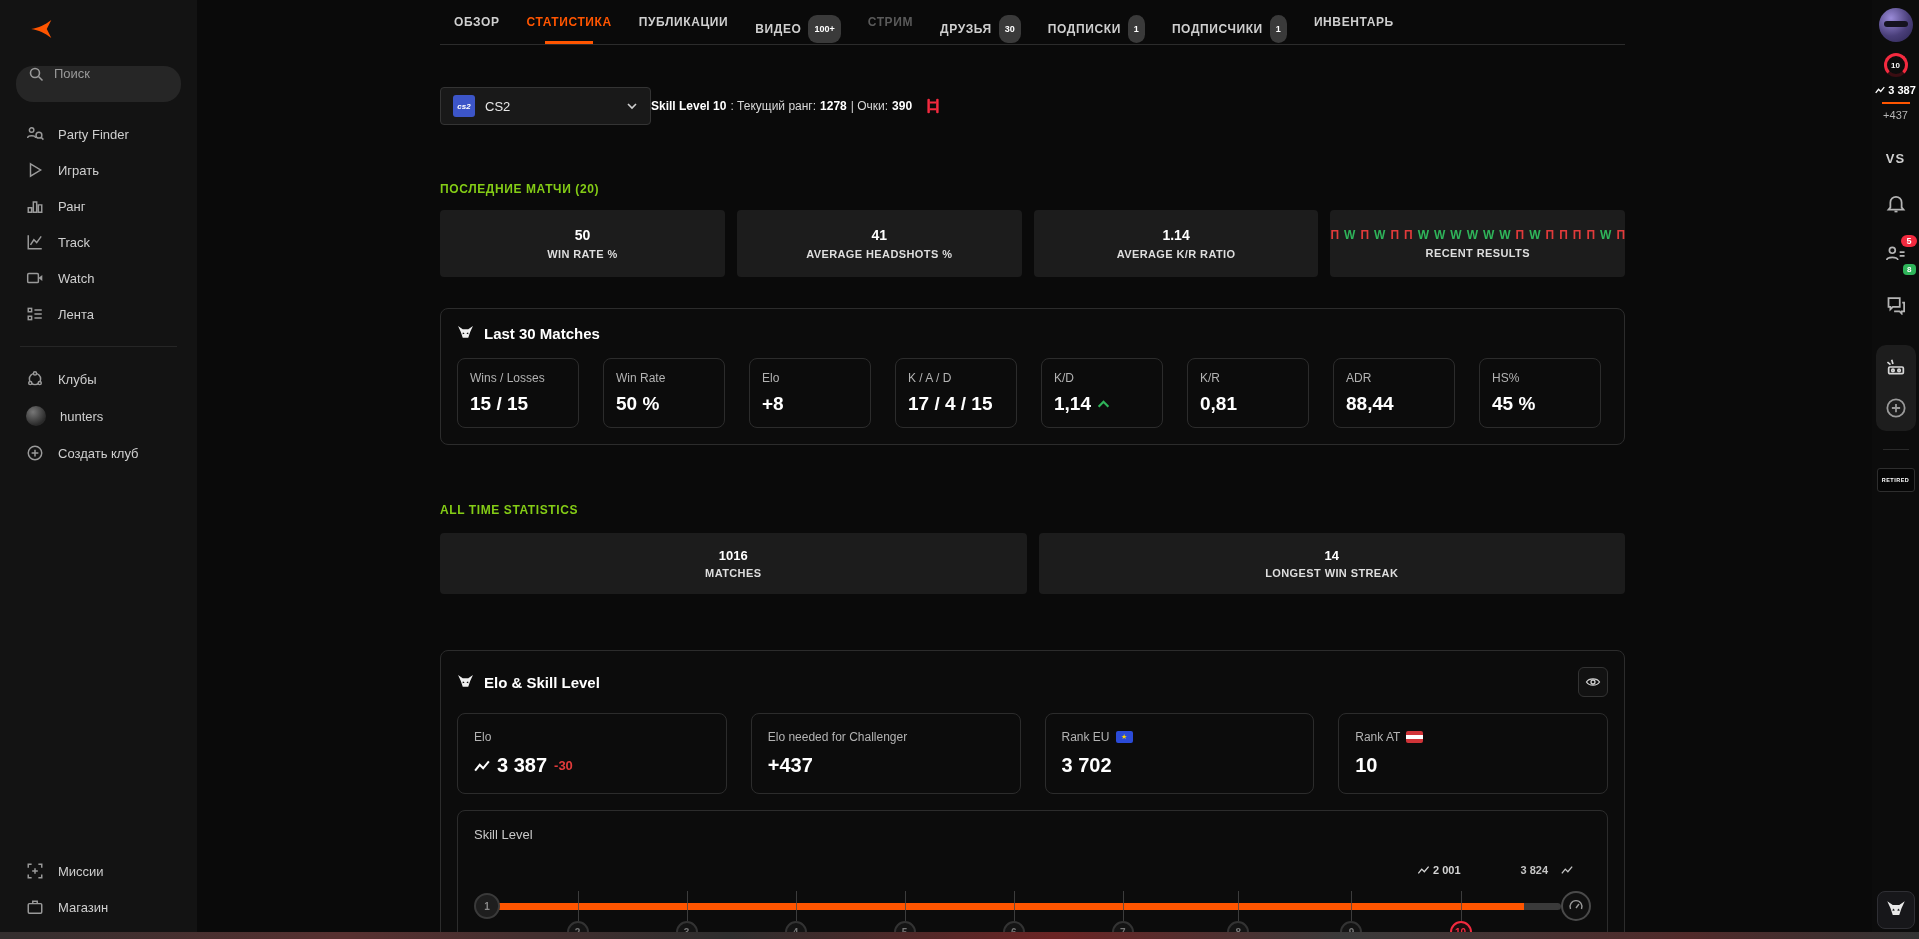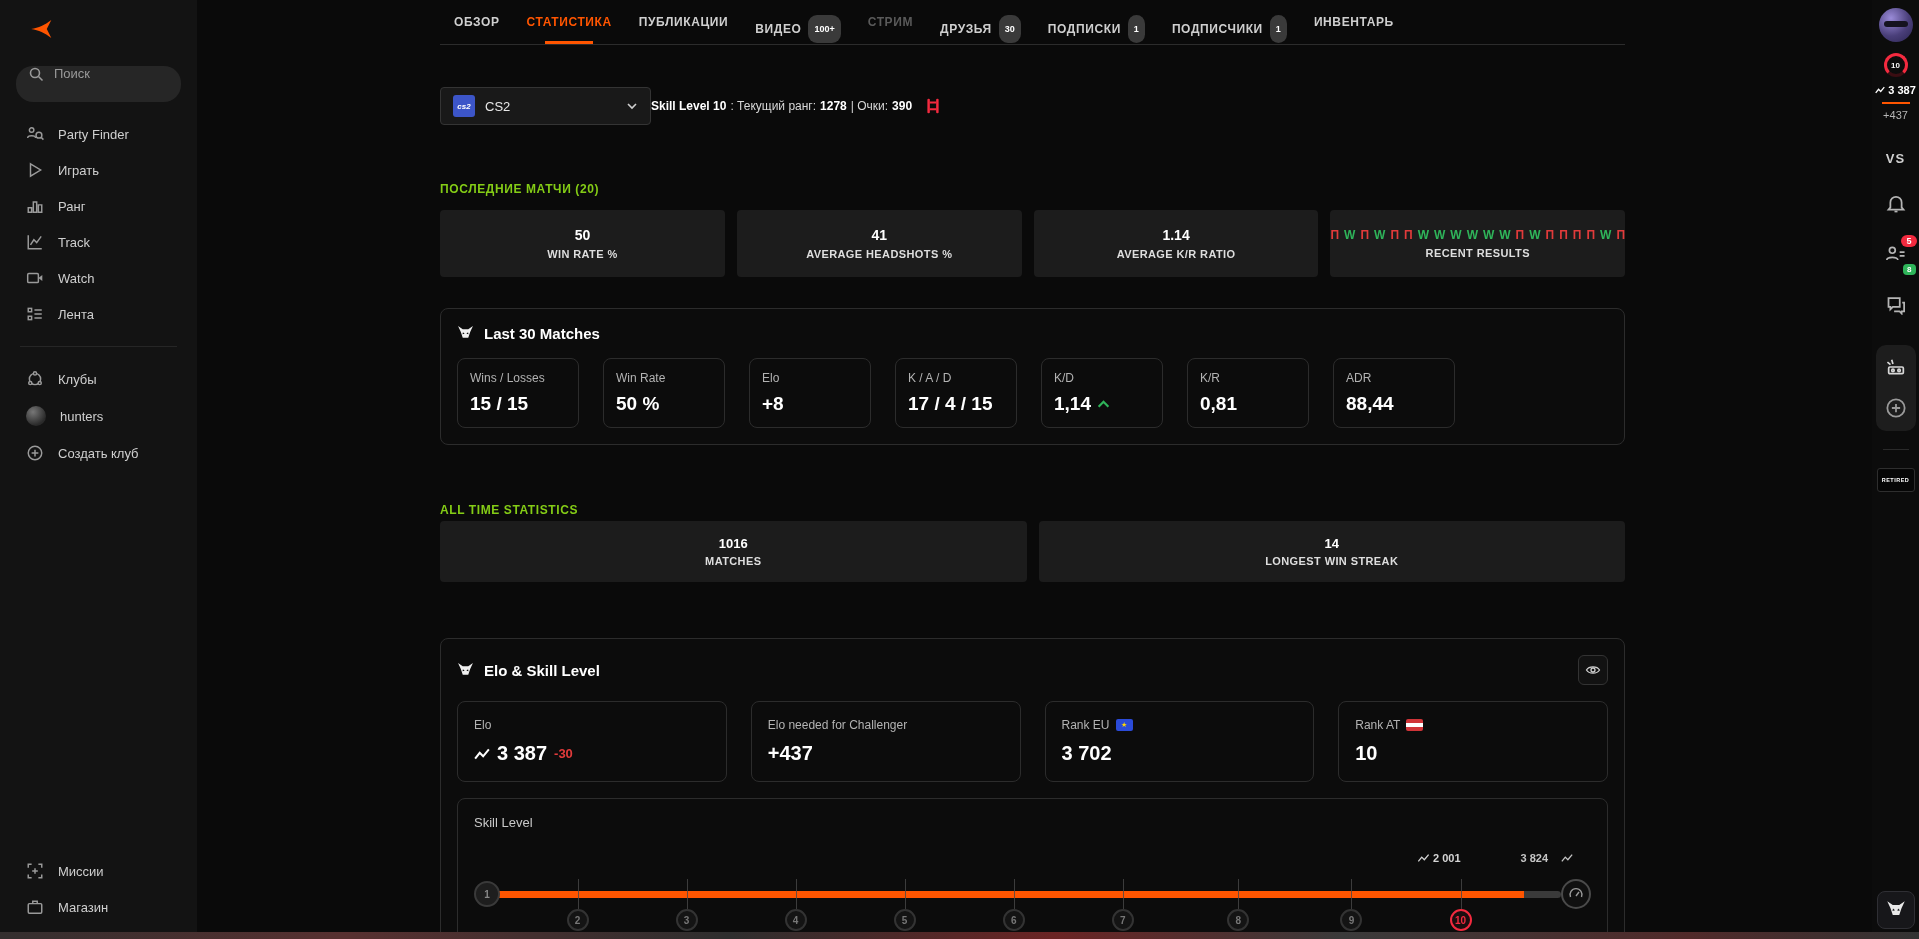--- a/index.html
+++ b/index.html
@@ -55,21 +55,21 @@
   .panel-title { font-size:15px; font-weight:bold; color:#fff; }
   .panel-head .spacer { flex:1; }
   .eye-btn { width:30px; height:30px; border:1px solid #333; border-radius:6px; display:flex; align-items:center; justify-content:center; color:#cfcfcf; cursor:pointer; background:#121212; }
 
   .ministats { display:flex; gap:24px; margin-top:16px; }
   .ministat { width:122px; border:1px solid #2c2c2c; border-radius:8px; padding:12px 12px; }
   .ministat .ml { font-size:12px; color:#b3b3b3; }
   .ministat .mv { font-size:19px; font-weight:bold; color:#fff; margin-top:8px; display:flex; align-items:center; gap:6px; white-space:nowrap; }
 
   .alltime-title { margin-top:58px; }
-  .bigcards { display:flex; gap:12px; margin-top:4px; }
+  .bigcards { display:flex; gap:12px; margin-top:16px; }
   .bigcard { flex:1; height:61px; background:#1c1c1c; border-radius:4px; display:flex; flex-direction:column; align-items:center; justify-content:center; gap:4px; }
   .bigcard .v { font-size:13px; font-weight:bold; }
   .bigcard .l { font-size:11px; font-weight:bold; color:#dedede; letter-spacing:.4px; }
 
   .panel-elo { margin-top:56px; }
   .elocards { display:flex; gap:24px; margin-top:16px; }
   .elocard { flex:1; border:1px solid #2c2c2c; border-radius:8px; padding:16px; }
   .elocard .el { font-size:12px; color:#b3b3b3; display:flex; align-items:center; gap:6px; }
   .elocard .ev { font-size:20px; font-weight:bold; margin-top:10px; display:flex; align-items:center; gap:7px; }
   .elocard .delta { font-size:13px; font-weight:bold; color:#e23b3b; }
@@ -394,20 +394,26 @@
               <div class="mv">
                 <span>0,81</span>
               </div>
             </div>
             <div class="ministat">
               <div class="ml">ADR</div>
               <div class="mv">
                 <span>88,44</span>
               </div>
             </div>
+            <div class="ministat">
+              <div class="ml">HS%</div>
+              <div class="mv">
+                <span>45 %</span>
+              </div>
+            </div>
           </div>
       </div>
 
       <div class="section-title alltime-title">ALL TIME STATISTICS</div>
       <div class="bigcards" id="alltime-cards">
           <div class="bigcard">
             <div class="v">1016</div>
             <div class="l">MATCHES</div>
           </div>
           <div class="bigcard">

